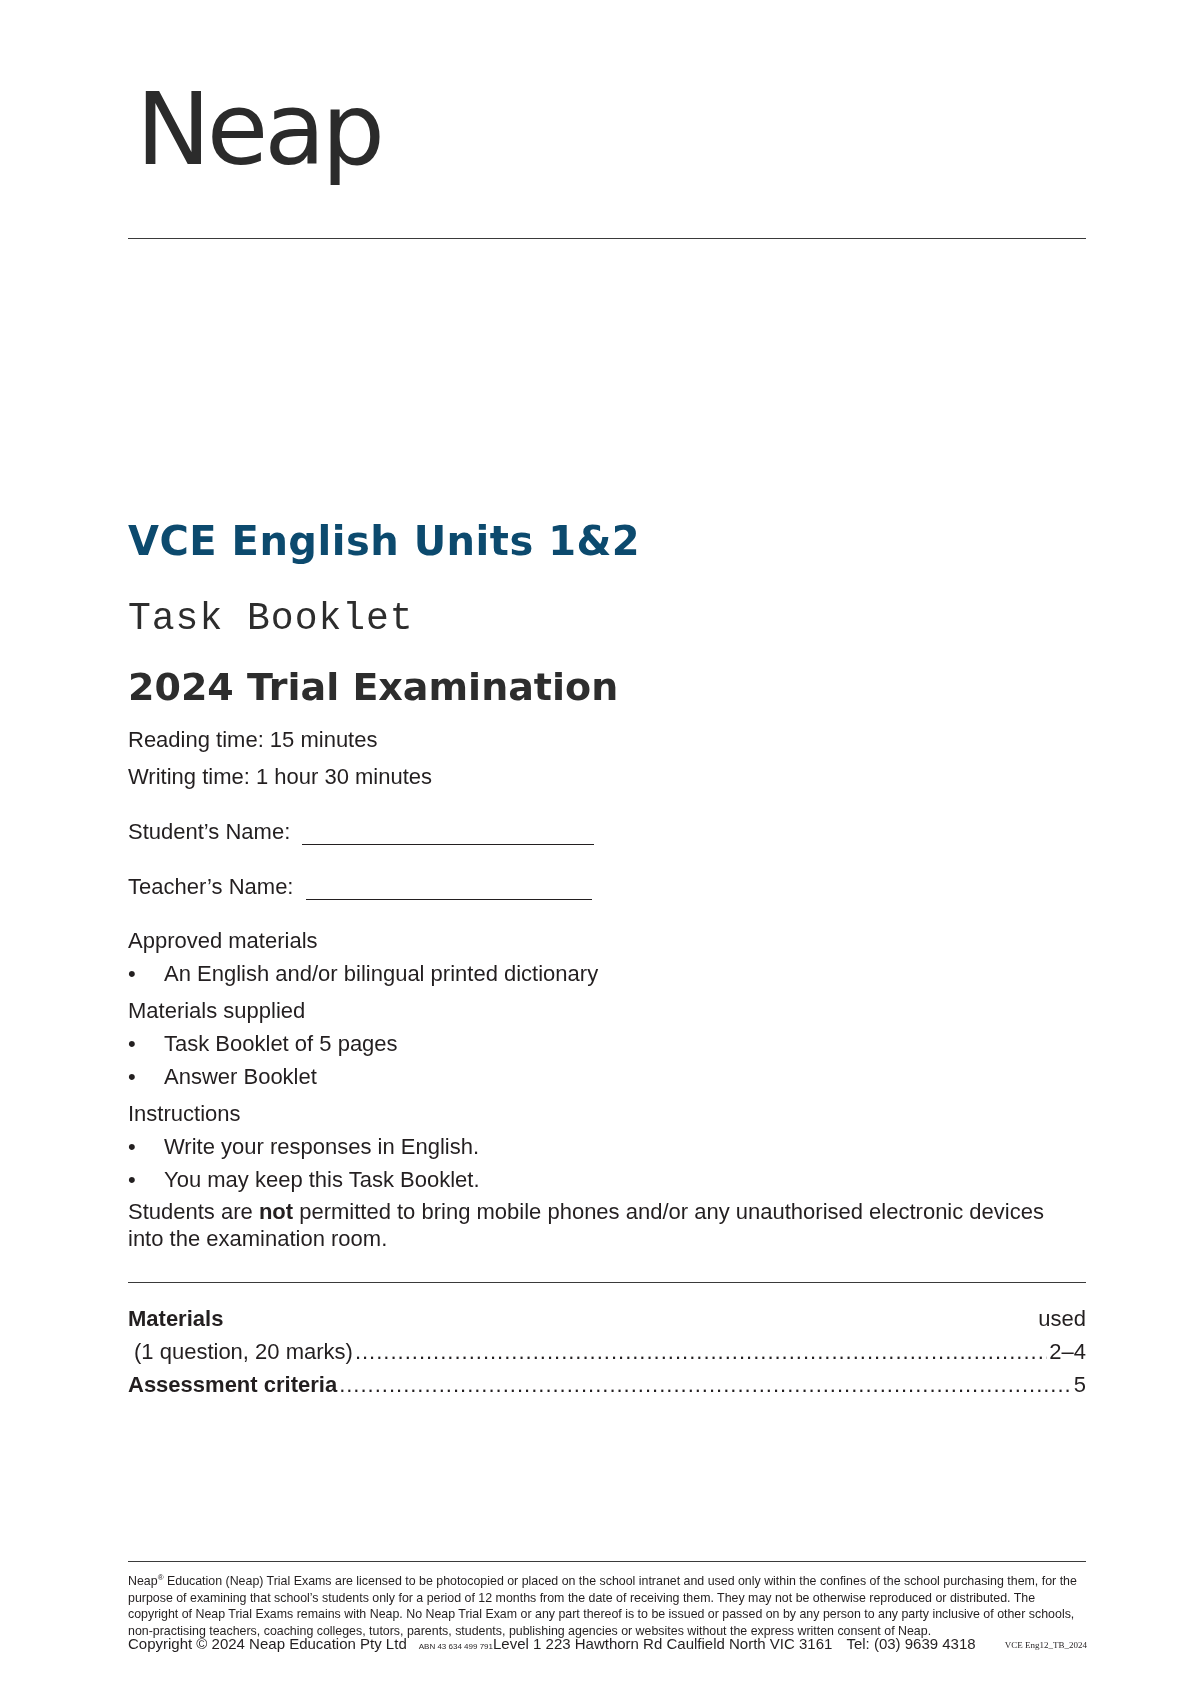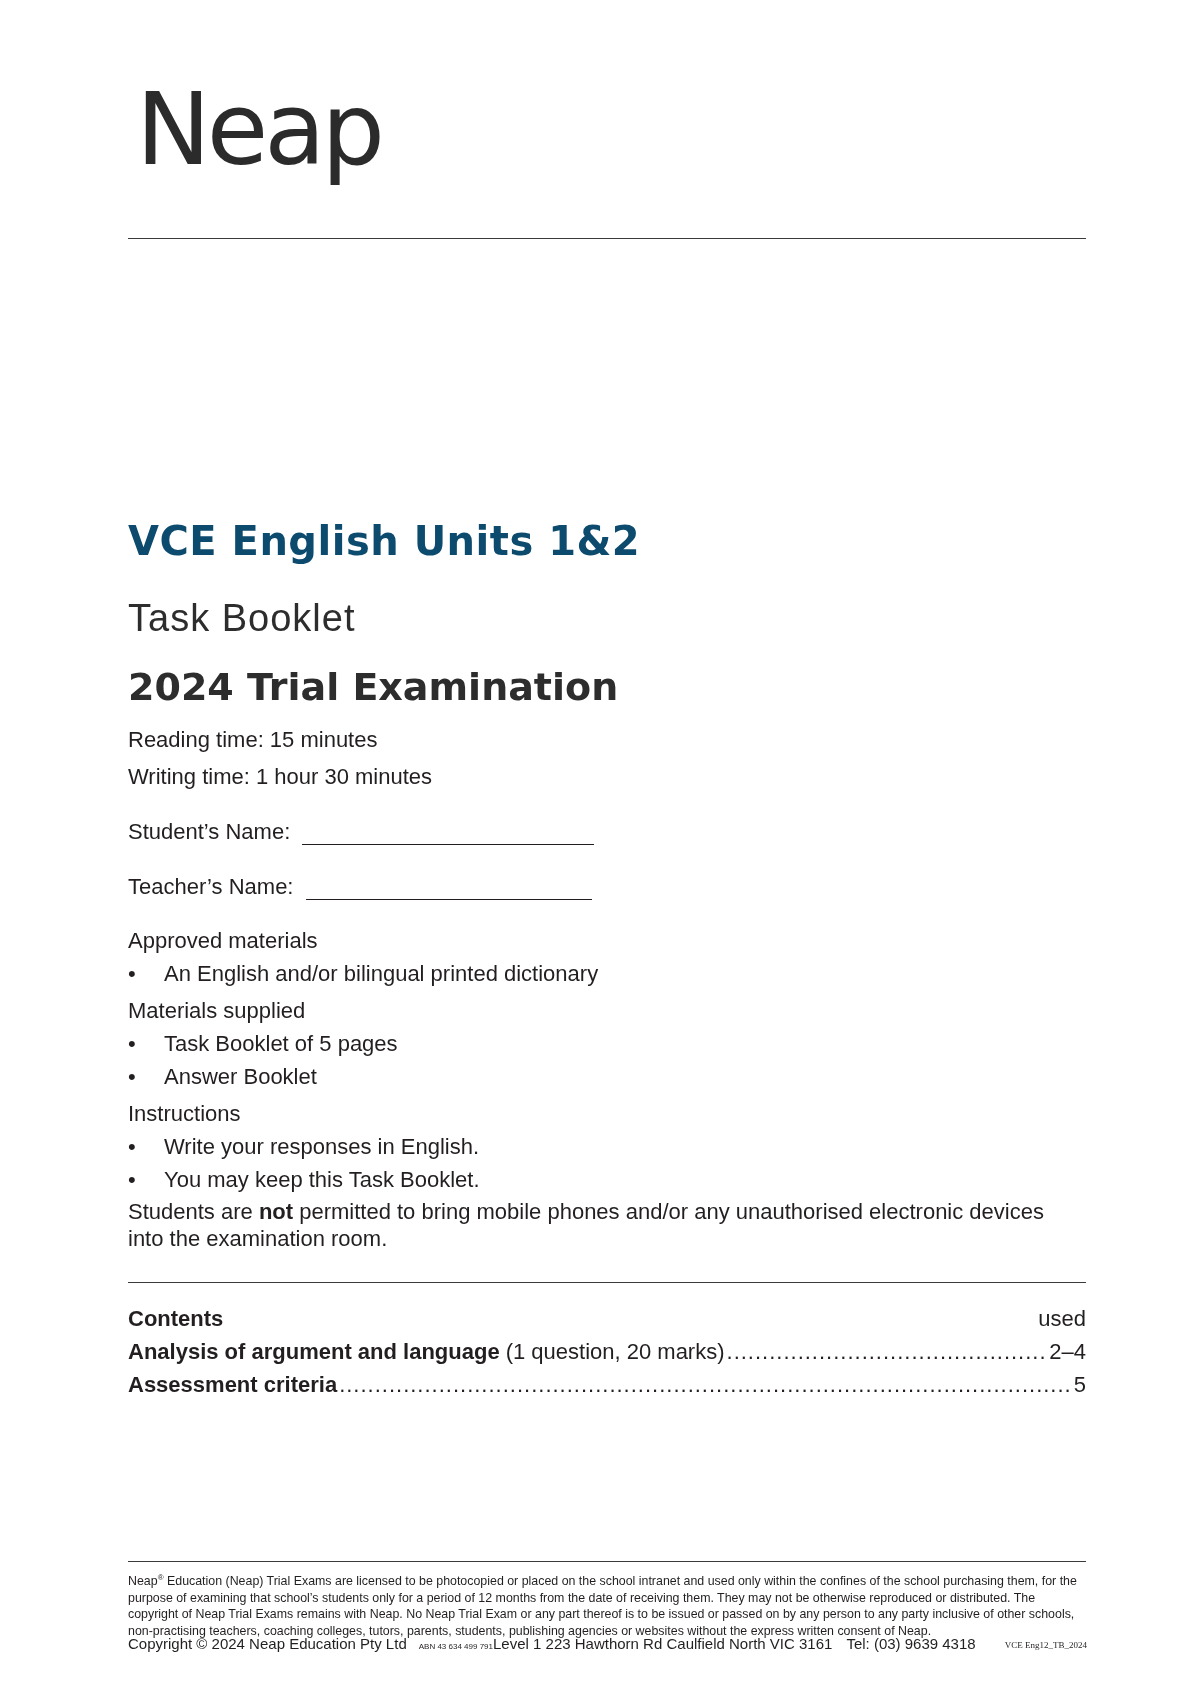--- a/index.html
+++ b/index.html
@@ -7,21 +7,21 @@
     width: 1200px; height: 1697px; position: relative; overflow: hidden;
     color: #231f20; font-family: "Liberation Sans", sans-serif;
   }
   .abs { position: absolute; }
   .logo {
     left: 136px; top: 80px; font-size: 100px; font-weight: 400; letter-spacing: -4px;
     font-family: "DejaVu Sans", sans-serif; color: #2b2b2b; line-height: 1;
   }
   .rule { left: 128px; width: 958px; height: 0; border-top: 1.5px solid #3a3a3a; }
   .title { left: 128px; top: 518px; font-size: 40px; font-weight: 700; color: #0c4a6e; font-family: "DejaVu Sans", sans-serif; letter-spacing: 0.5px; }
-  .subtitle { left: 128px; top: 597px; font-size: 38px; color: #2d2d2d; font-family: Liberation Sans, sans-serif; letter-spacing: 1px; }
+  .subtitle { left: 128px; top: 597px; font-size: 38px; color: #2d2d2d; font-family: Liberation Mono, monospace; letter-spacing: 1px; }
   .exam { left: 128px; top: 665px; font-size: 38px; font-weight: 700; color: #2d2d2d; font-family: "DejaVu Sans", sans-serif; }
   .body-text { font-size: 22px; color: #231f20; }
   .name-line { display: inline-block; border-bottom: 1.5px solid #231f20; vertical-align: bottom; height: 22px; }
   .heading { font-size: 22px; font-weight: 400; }
   .bullet { left: 128px; font-size: 22px; }
   .bullet .dot { display: inline-block; width: 36px; }
   .toc-row { left: 128px; width: 958px; font-size: 22px; display: flex; align-items: baseline; }
   .toc-row .leader { flex: 1; overflow: hidden; white-space: nowrap; margin: 0 2px; letter-spacing: 1px; }
   .footer-text { left: 128px; width: 958px; font-size: 12.4px; line-height: 16.5px; color: #231f20; }
   .footer-line { left: 128px; top: 1635px; font-size: 15px; color: #231f20; white-space: nowrap; }
@@ -61,26 +61,25 @@
 <div class="abs bullet" style="top:1134px"><span class="dot">•</span><span>Write your responses in English.</span></div>
 <div class="abs bullet" style="top:1167px"><span class="dot">•</span><span>You may keep this Task Booklet.</span></div>
 <div class="abs body-text" style="left:128px;top:1199px">
   <span>Students are </span><b>not</b><span> permitted to bring mobile phones and/or any unauthorised electronic devices</span>
 </div>
 <div class="abs body-text" style="left:128px;top:1226px">into the examination room.</div>
 
 <div class="abs rule" style="top:1282px"></div>
 
 <div class="abs toc-row" style="top:1306px">
-  <b>Contents</b>
+  <b>Materials</b>
   <span style="flex:1"></span>
   <span>used</span>
 </div>
 <div class="abs toc-row" style="top:1339px">
-  <b>Analysis of argument and language</b>
   <span style="margin-left:6px">(1 question, 20 marks)</span>
   <span class="leader">................................................................................................................................................................</span>
   <span>2–4</span>
 </div>
 <div class="abs toc-row" style="top:1372px">
   <b>Assessment criteria</b>
   <span class="leader">................................................................................................................................................................</span>
   <span>5</span>
 </div>
 

